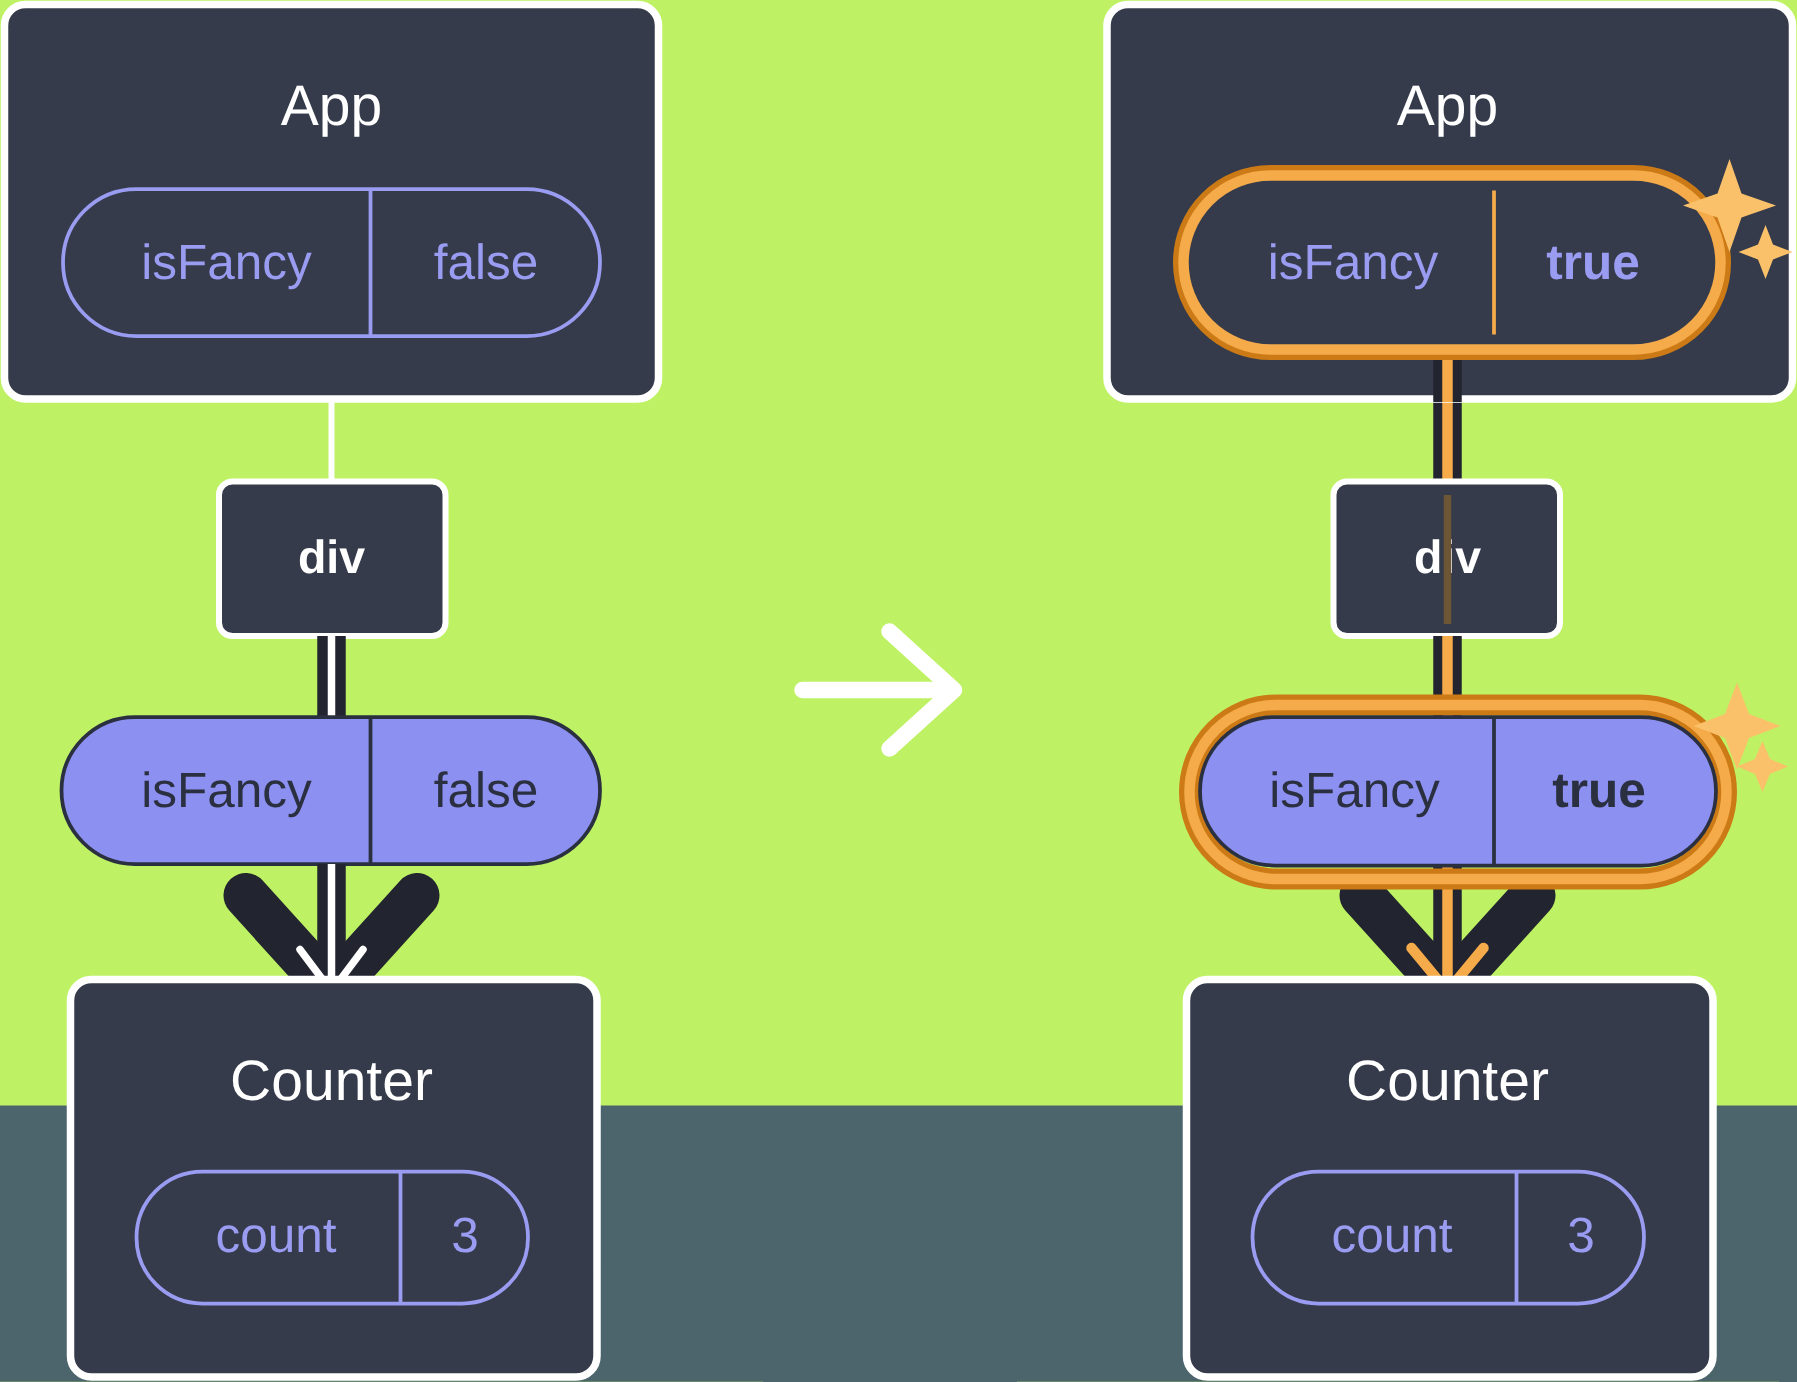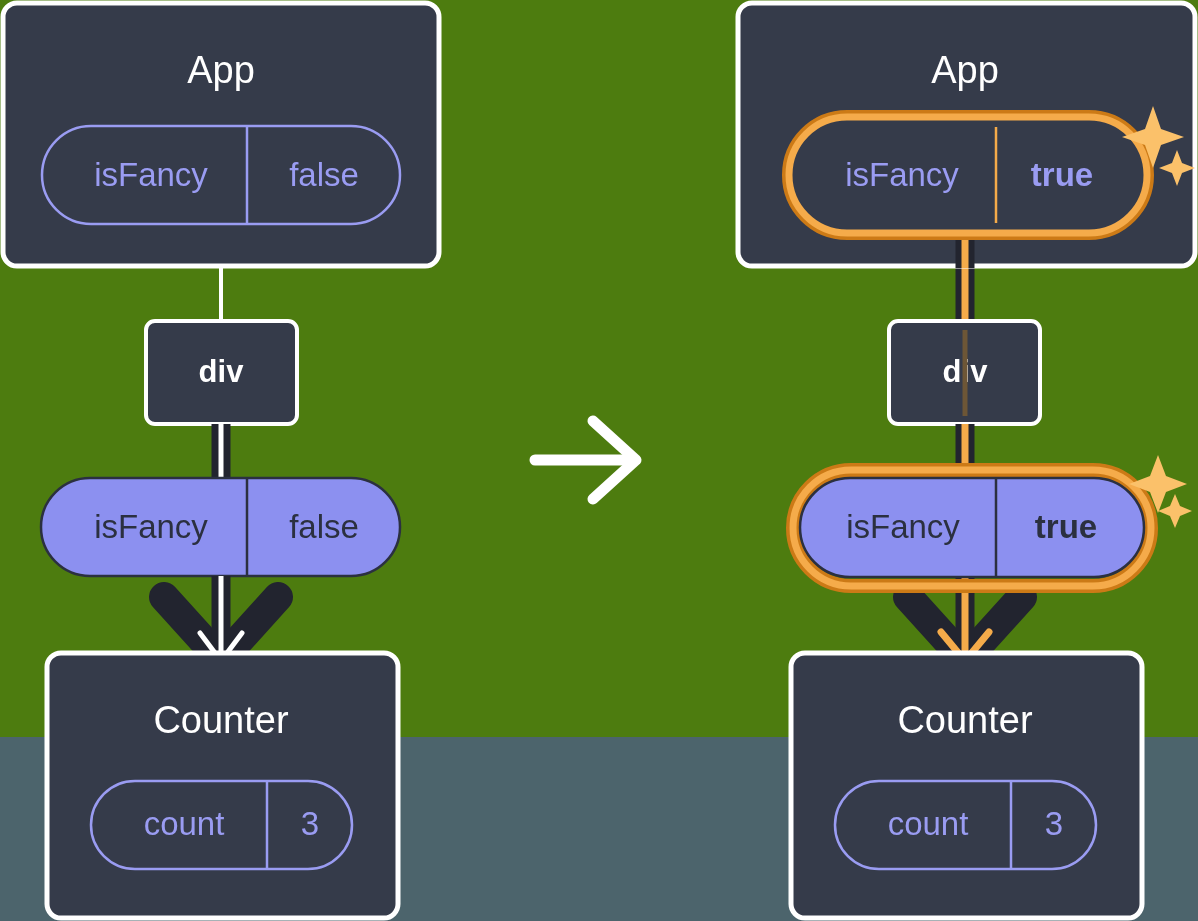--- a/index.html
+++ b/index.html
@@ -11,21 +11,21 @@
   body {
     width: 1198px;
     height: 921px;
     font-family: "Liberation Sans", sans-serif;
     overflow: hidden;
   }
   #stage {
     position: relative;
     width: 1198px;
     height: 737px;
-    background: #4d7c0f;
+    background: #bef264;
   }
   #stage svg.layer {
     position: absolute;
     top: 0;
     left: 0;
     width: 1198px;
     height: 921px;
   }
   .t {
     font-family: "Liberation Sans", sans-serif;

